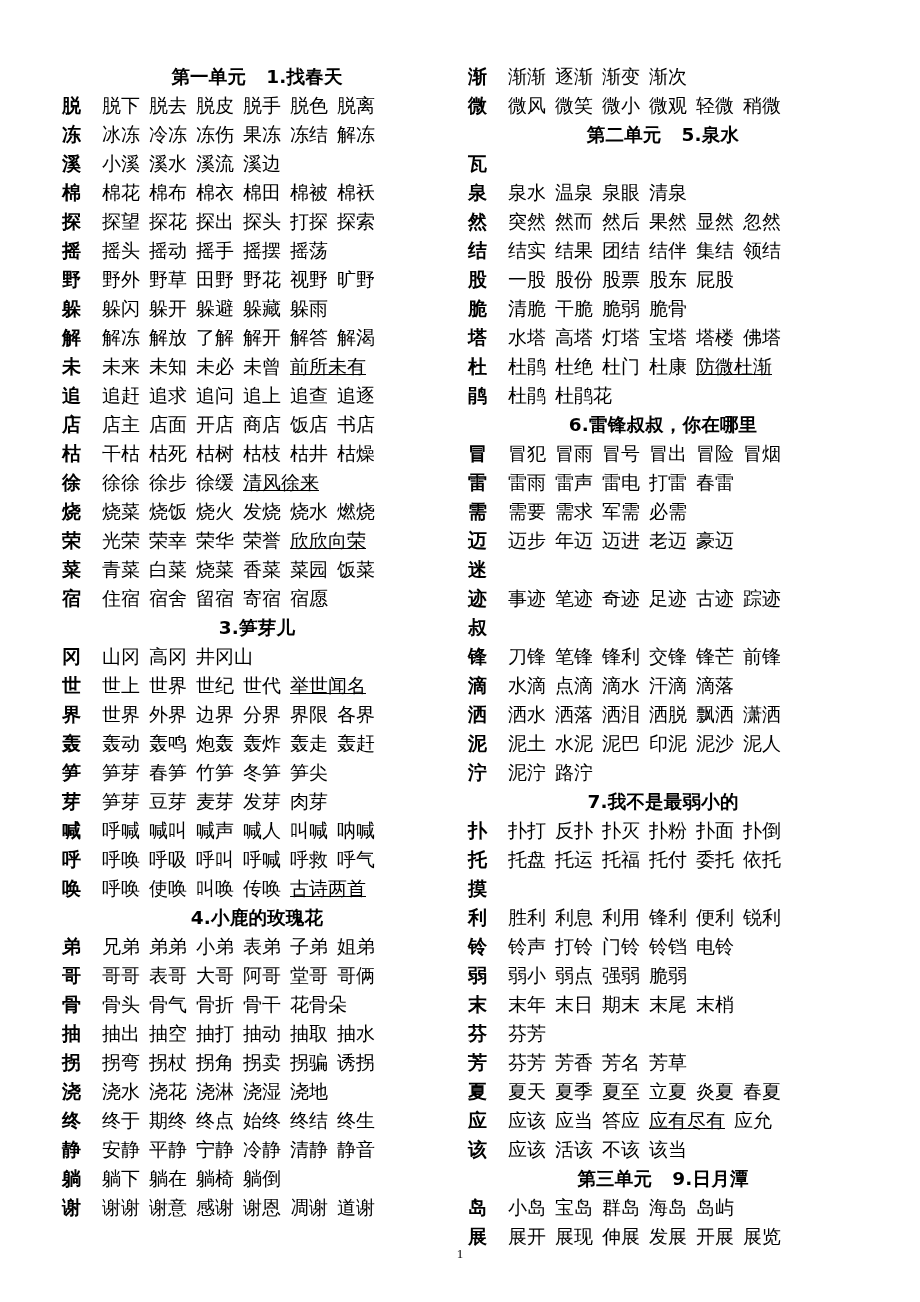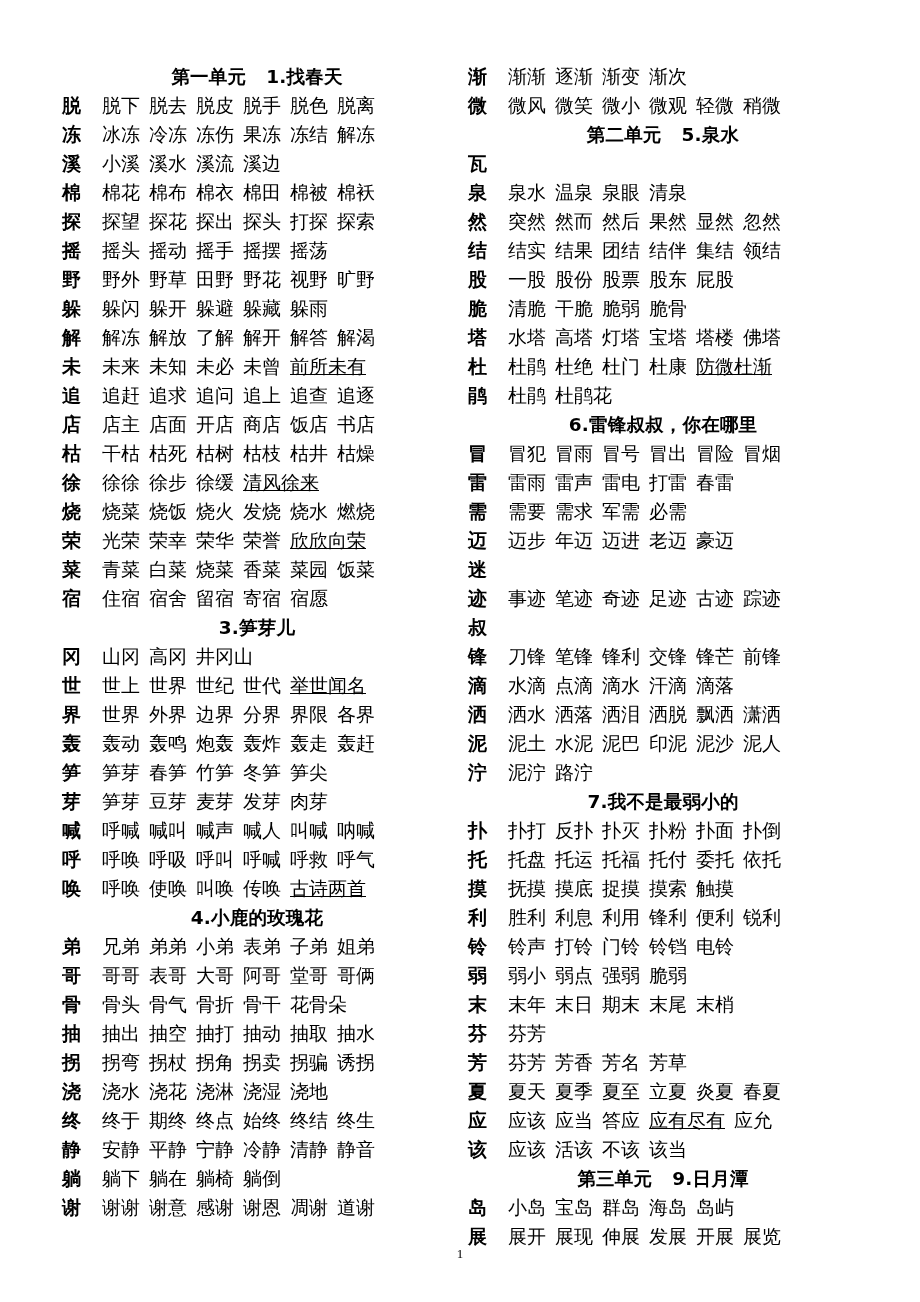--- a/index.html
+++ b/index.html
@@ -720,27 +720,20 @@
             <span class="word">托盘</span>
             <span class="word">托运</span>
             <span class="word">托福</span>
             <span class="word">托付</span>
             <span class="word">委托</span>
             <span class="word">依托</span>
           </span>
         </div>
         <div class="row">
           <span class="head">摸</span>
-          <span class="words">
-            <span class="word">抚摸</span>
-            <span class="word">摸底</span>
-            <span class="word">捉摸</span>
-            <span class="word">摸索</span>
-            <span class="word">触摸</span>
-          </span>
         </div>
         <div class="row">
           <span class="head">利</span>
           <span class="words">
             <span class="word">胜利</span>
             <span class="word">利息</span>
             <span class="word">利用</span>
             <span class="word">锋利</span>
             <span class="word">便利</span>
             <span class="word">锐利</span>

